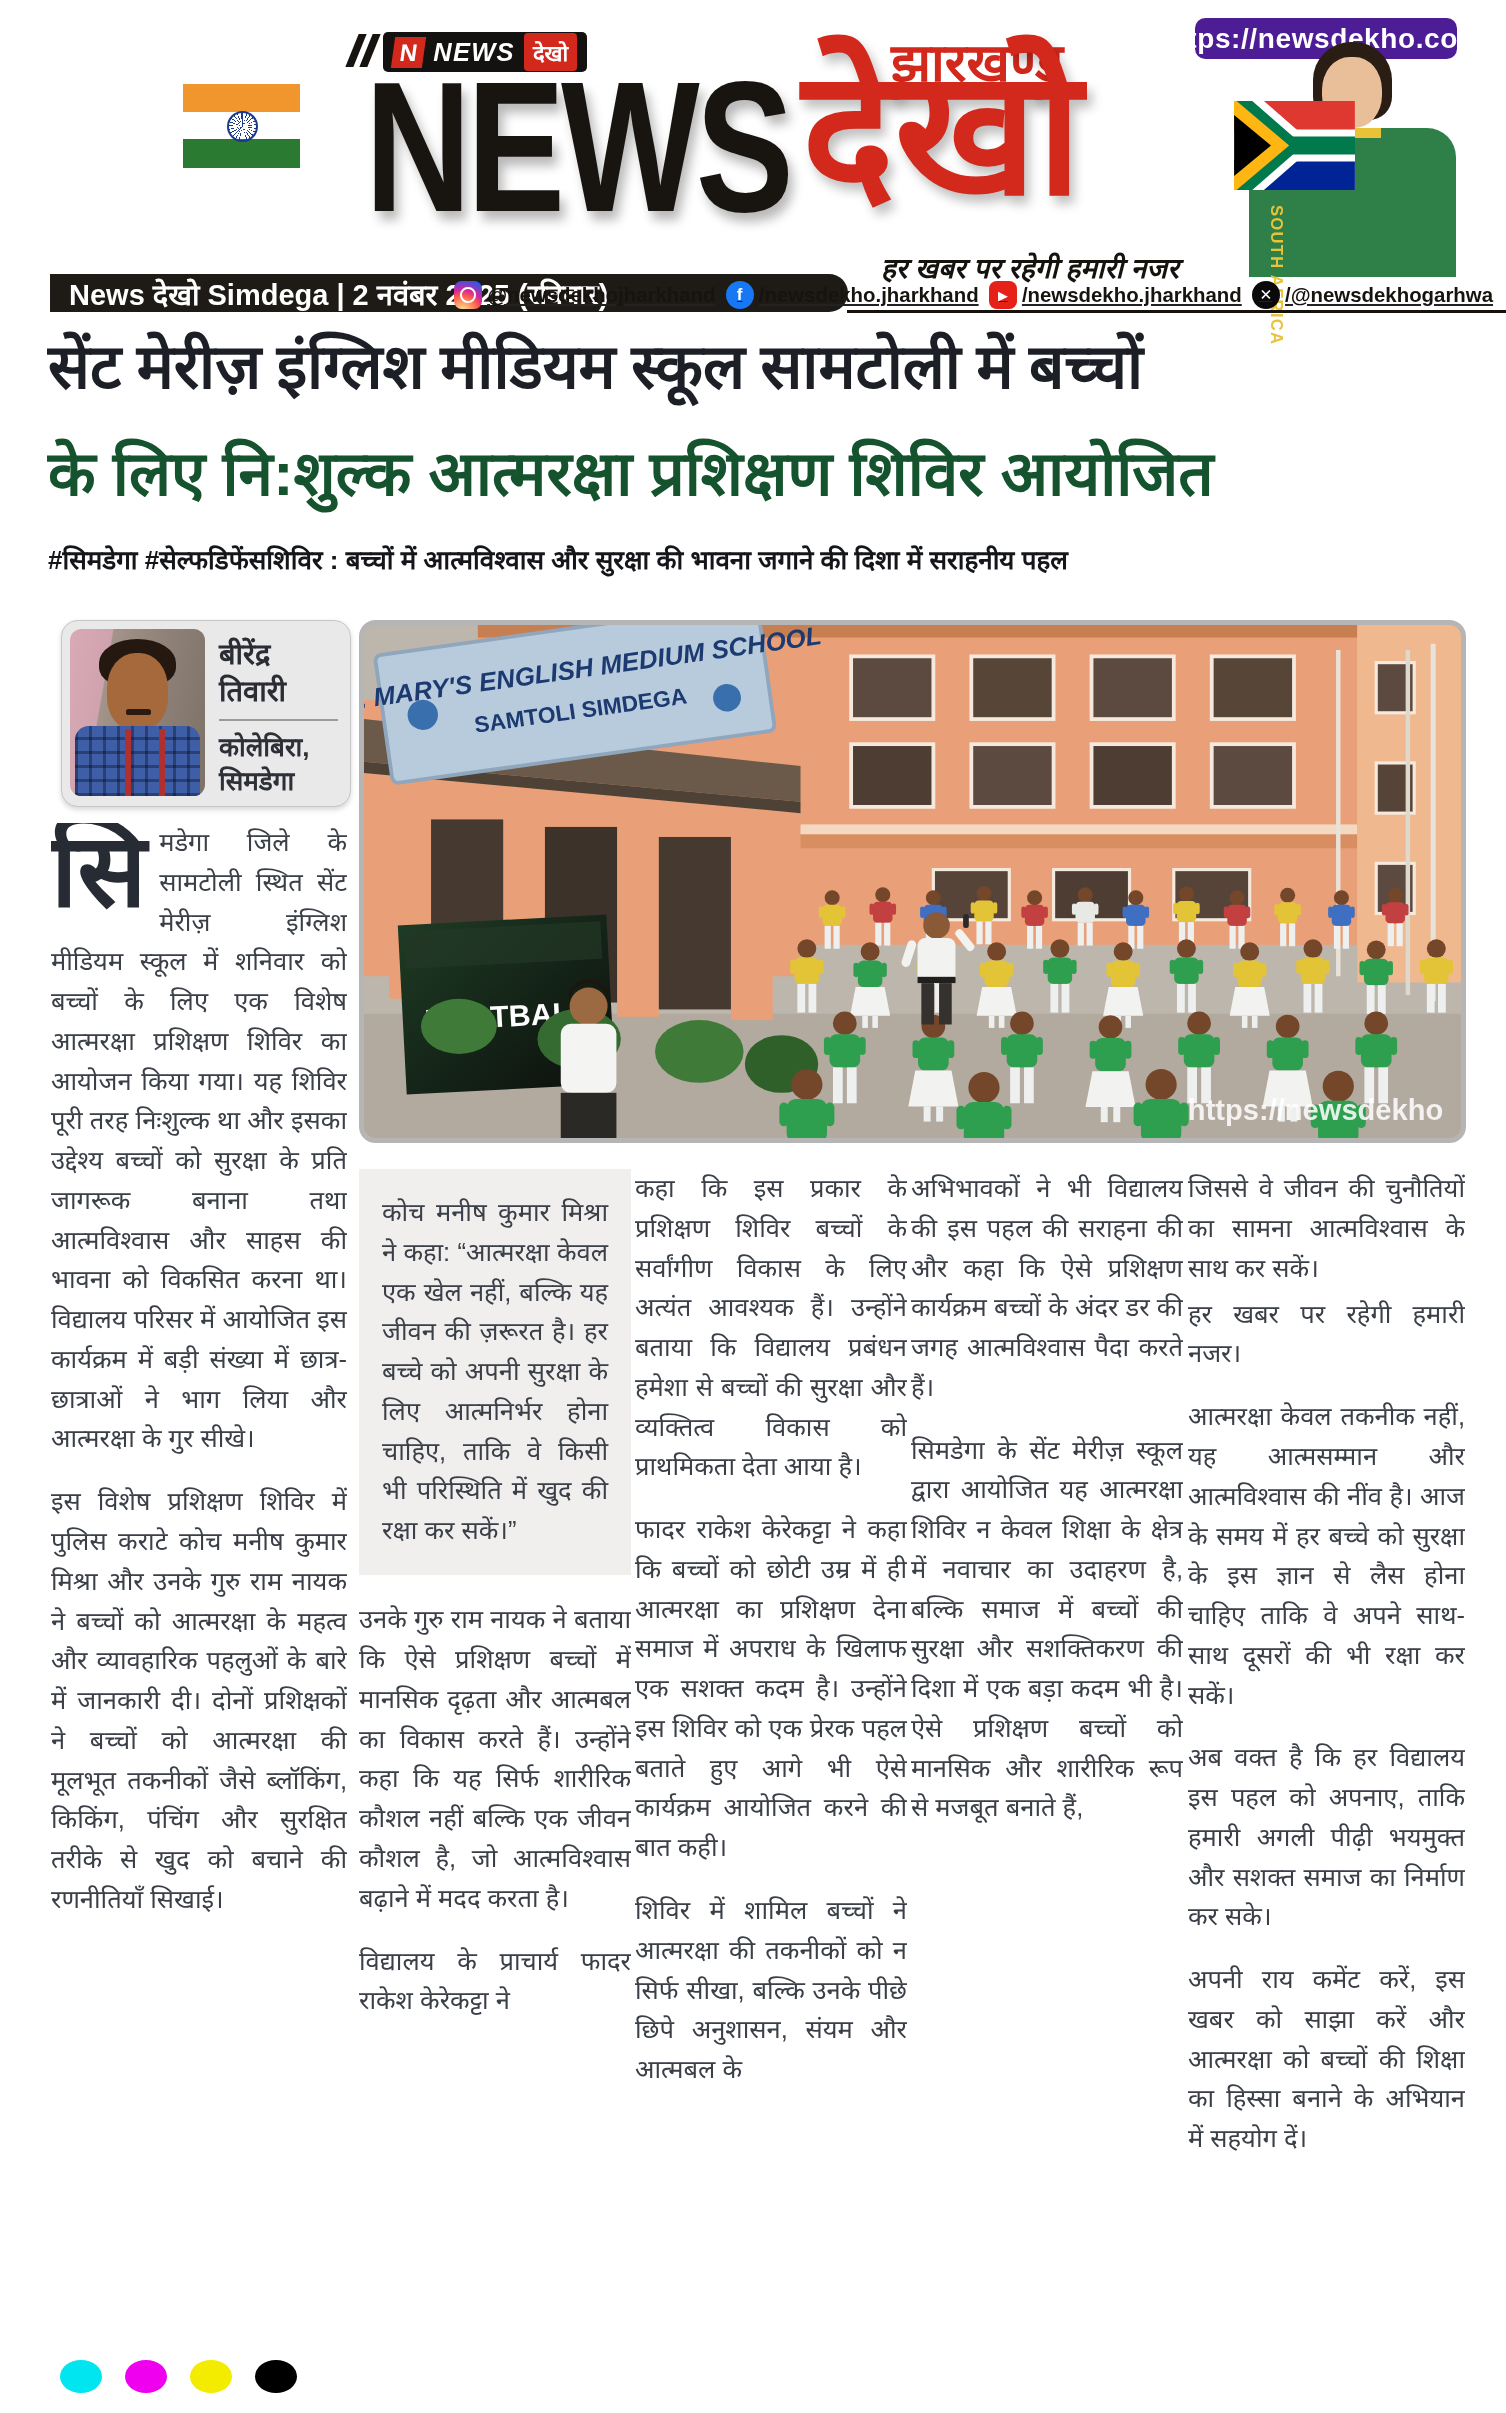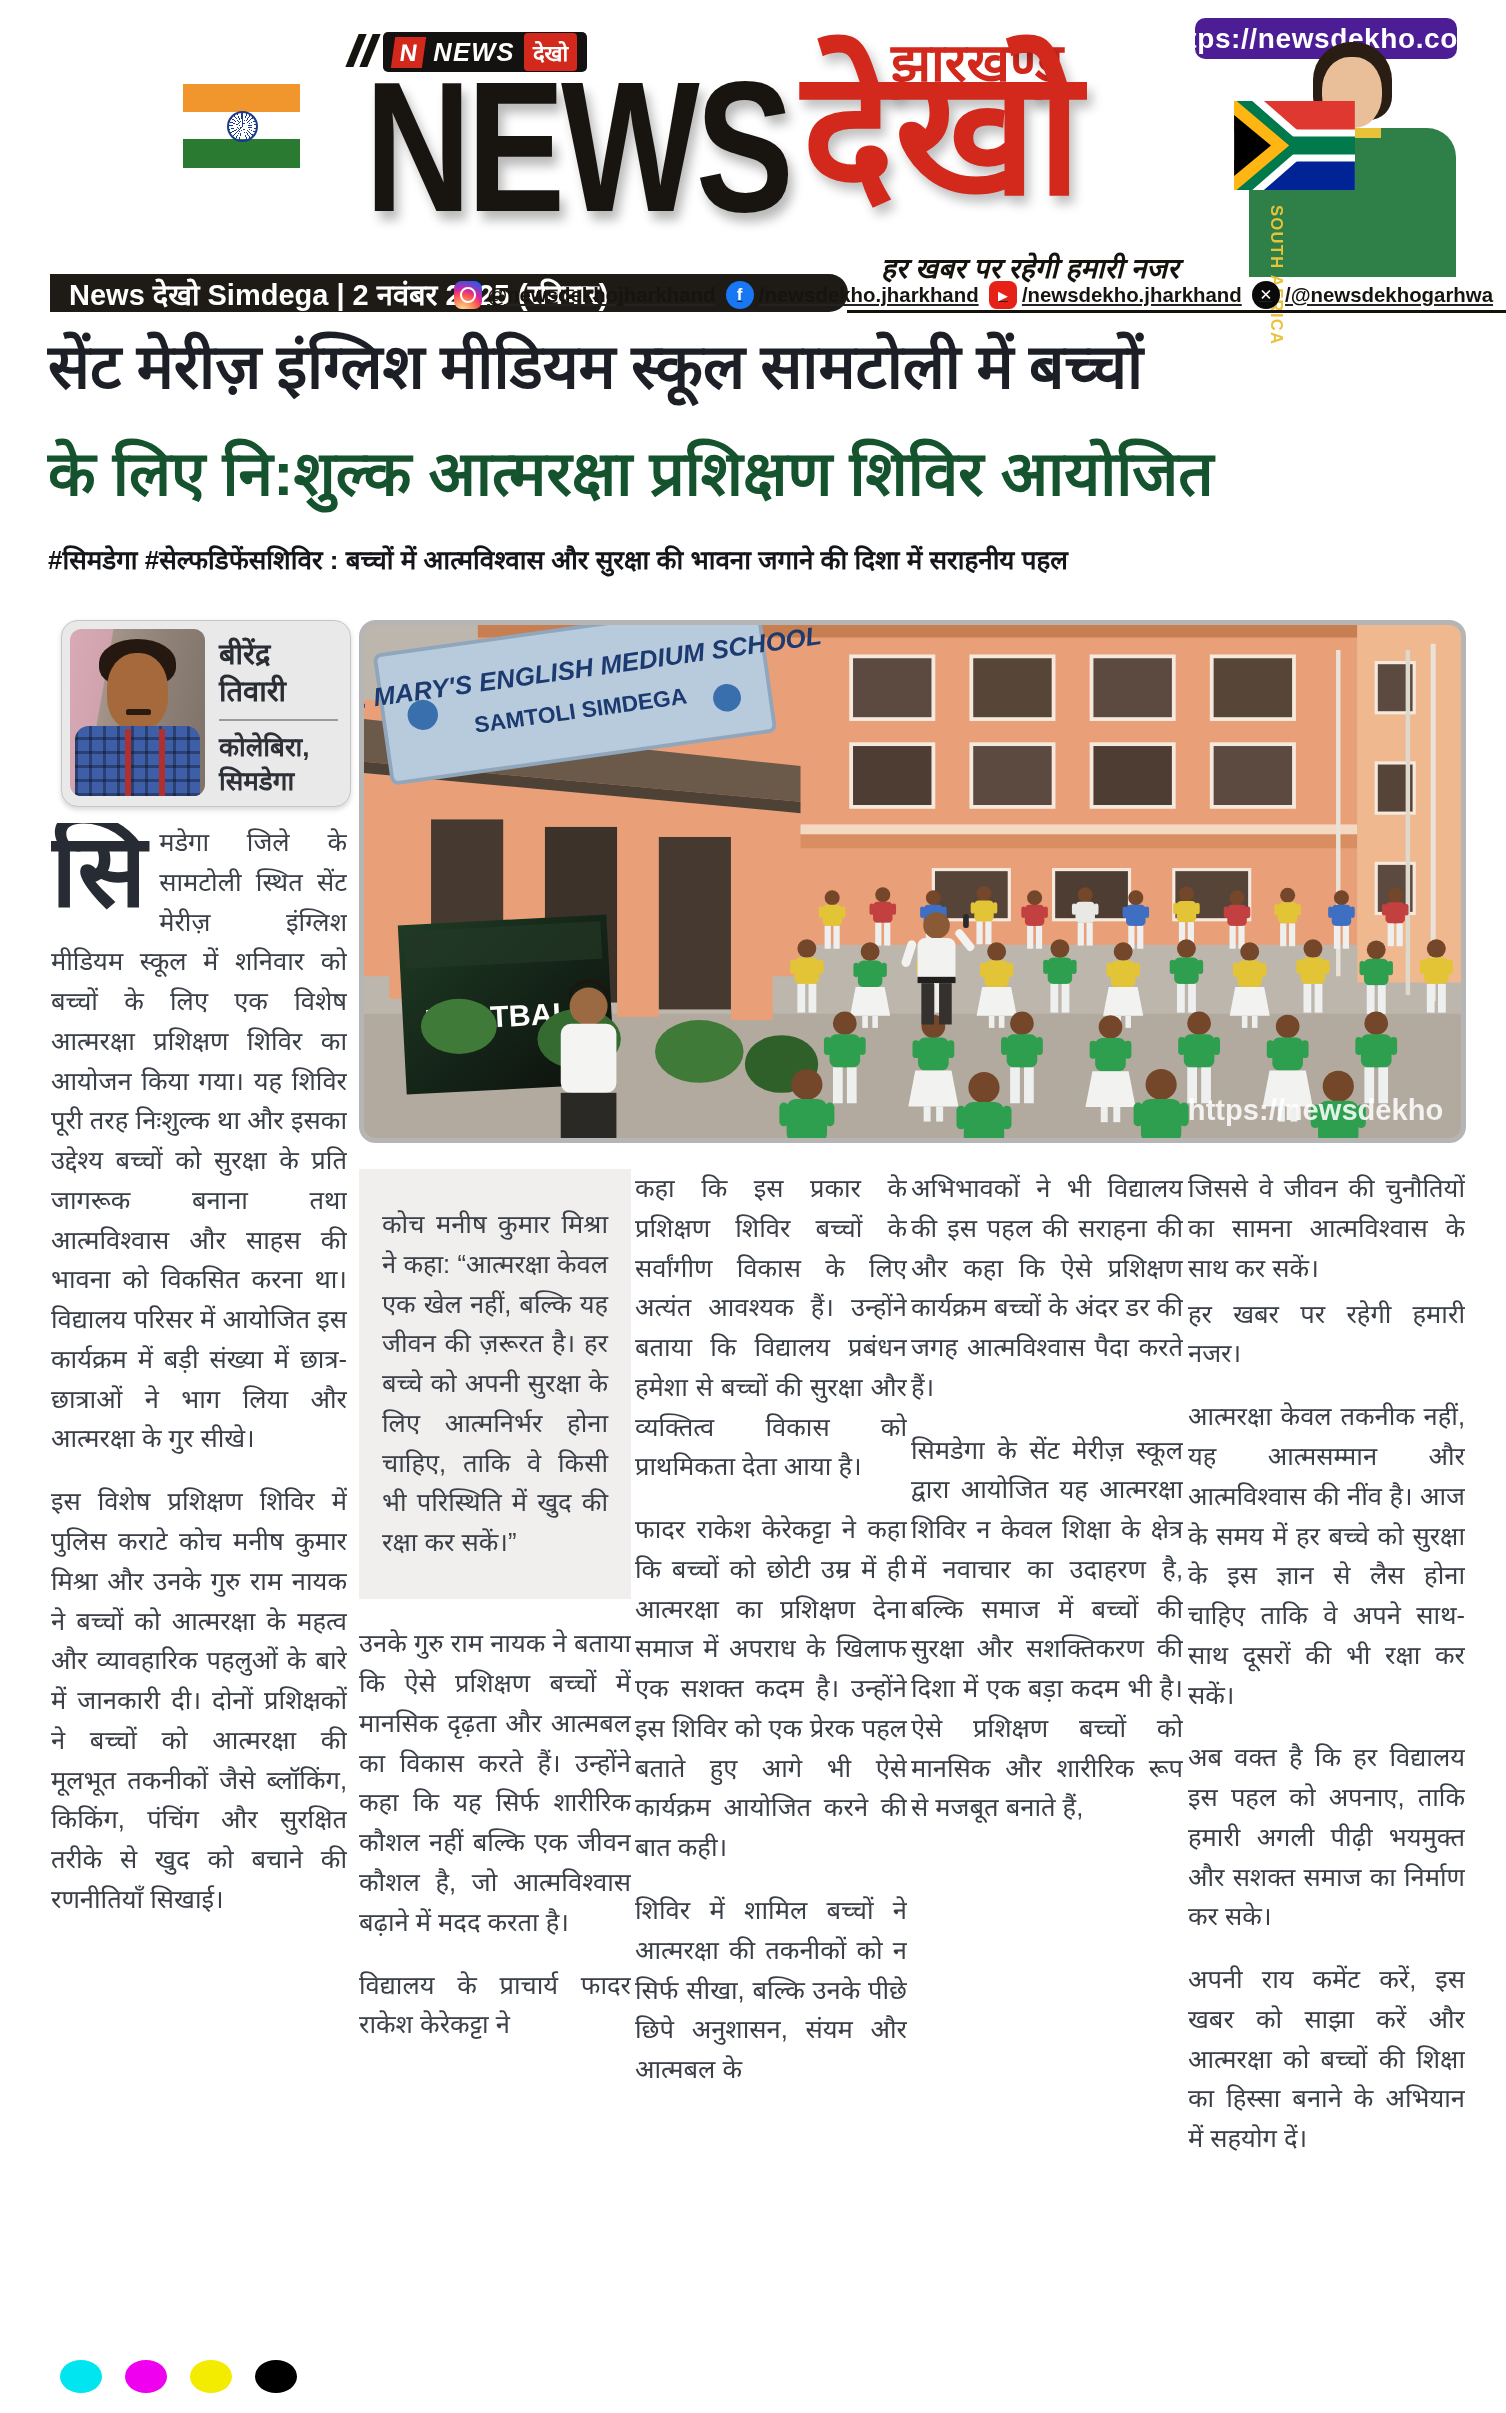--- a/index.html
+++ b/index.html
@@ -91,21 +91,21 @@
 
   
   .photo{position:absolute;left:359px;top:620px;width:1107px;height:523px;border:5.1px solid #b5b5b5;
          border-radius:16.6px;overflow:hidden;box-sizing:border-box;background:#bdb6ac;}
   .photo svg{display:block;width:100%;height:100%;}
 
   
   .body-col{position:absolute;font-size:25.5px;line-height:1.56;color:#3b4048;text-align:justify;overflow:hidden;}
   .body-col p{margin:0 0 23px 0;}
   .dropcap{float:left;font-size:102px;line-height:0.8;font-weight:700;color:#272b33;margin:7.7px 12.8px 0 0;}
-  .quote-box{background:#f0efee;padding:36px 23px;margin:0 0 25.5px 0;}
+  .quote-box{background:#f0efee;padding:24px 23px;margin:0 0 25.5px 0;}
   .col1{left:51px;top:823px;width:296px;height:1532px;}
   .col2{left:359px;top:1169px;width:272px;height:1193px;}
   .col3{left:635px;top:1169px;width:272px;height:1193px;}
   .col4{left:911px;top:1169px;width:272px;height:1193px;}
   .col5{left:1188px;top:1169px;width:277px;height:1193px;}
 
   
   .dots{position:absolute;left:60px;top:2360px;display:flex;gap:23px;}
   .dot{width:42px;height:33px;border-radius:50%;}
 </style>

